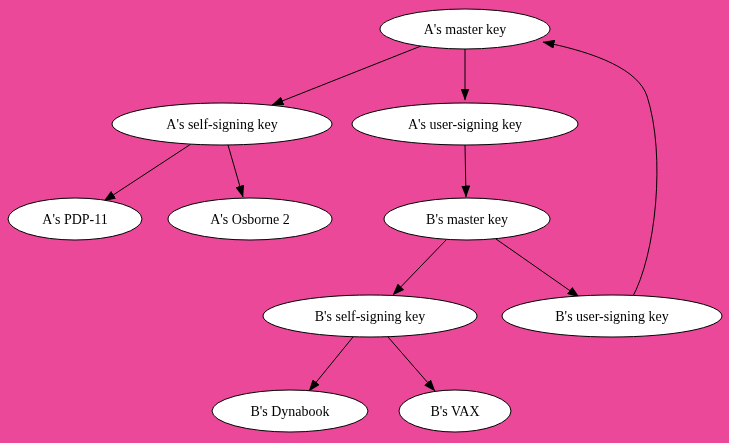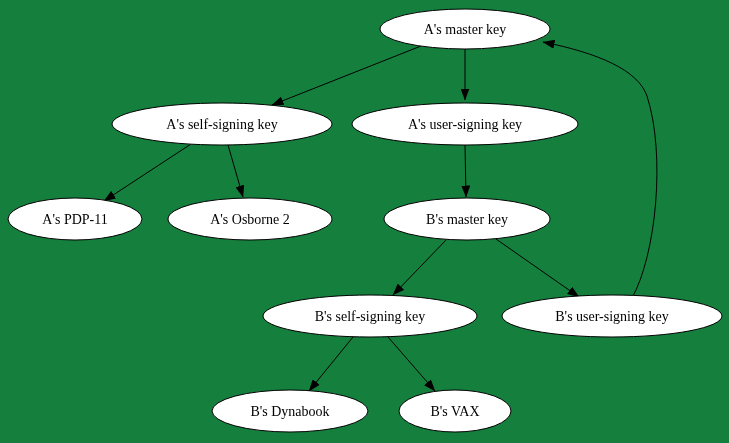--- a/index.html
+++ b/index.html
@@ -4,21 +4,21 @@
 <style>
   html, body {
     margin: 0;
     padding: 0;
     background: #ffffff;
   }
   .canvas {
     position: relative;
     width: 729px;
     height: 443px;
-    background: #15803d;
+    background: #ec4899;
     font-family: "Liberation Serif", "DejaVu Serif", serif;
   }
   svg {
     display: block;
   }
   .node-shape {
     fill: #ffffff;
     stroke: #000000;
     stroke-width: 1;
   }

